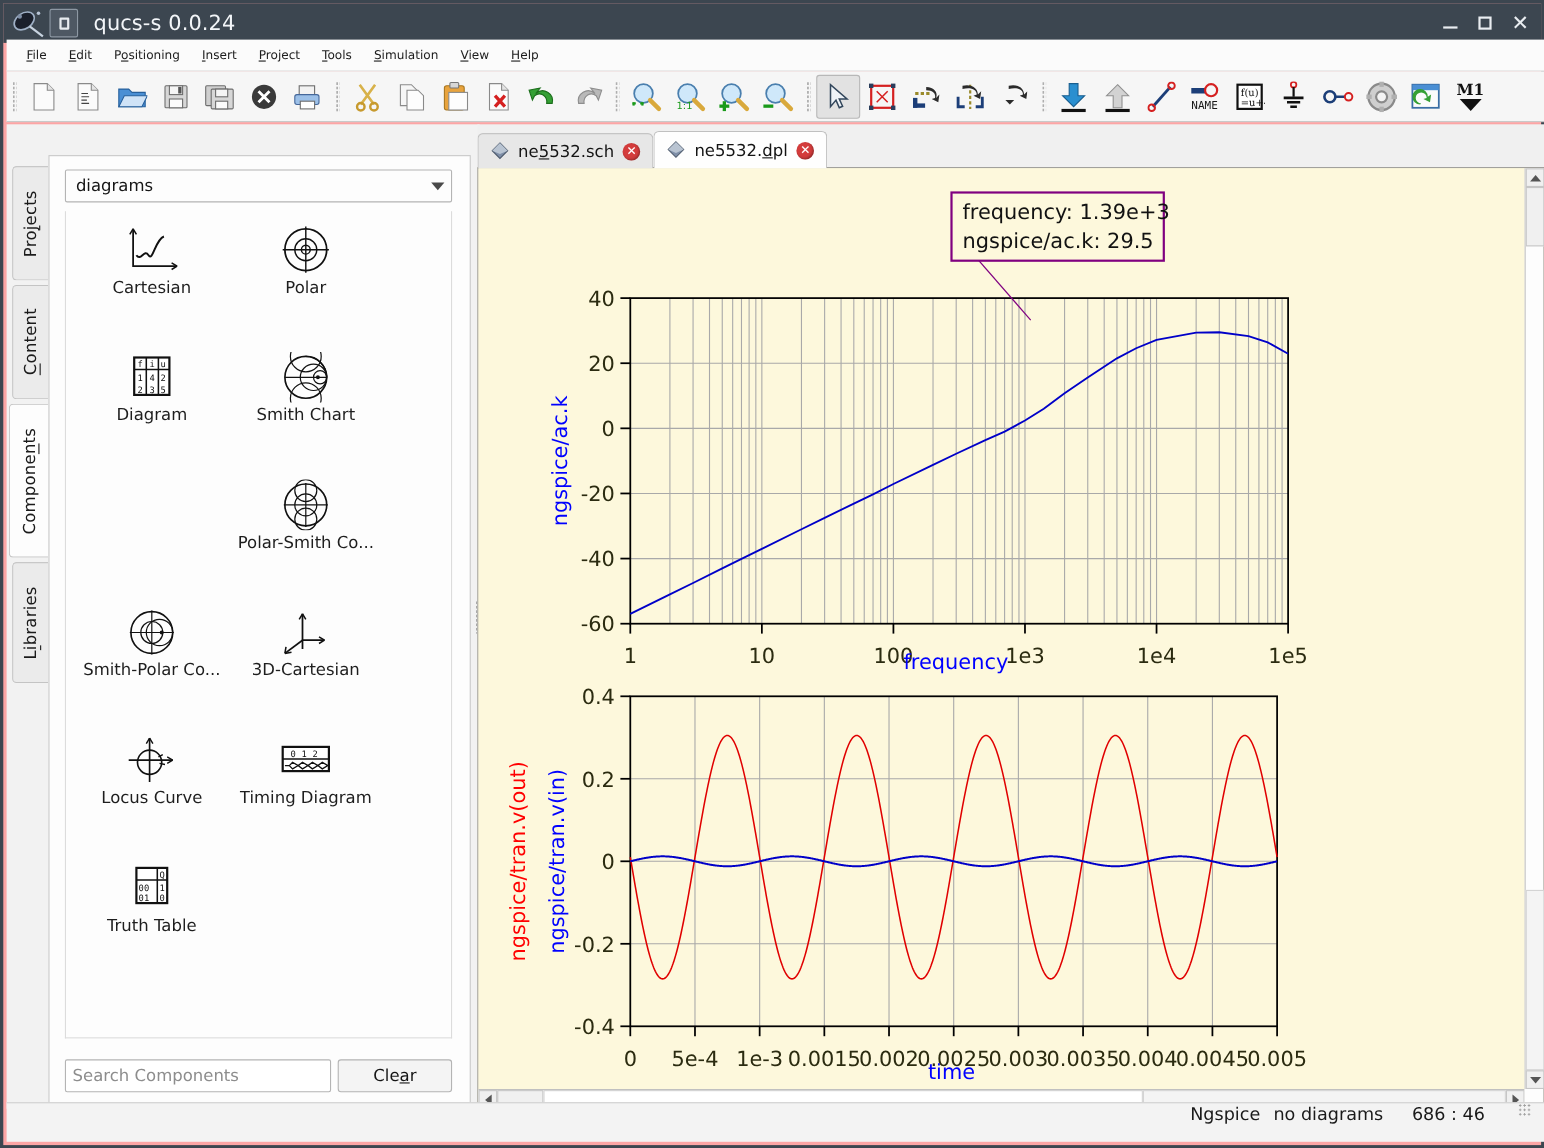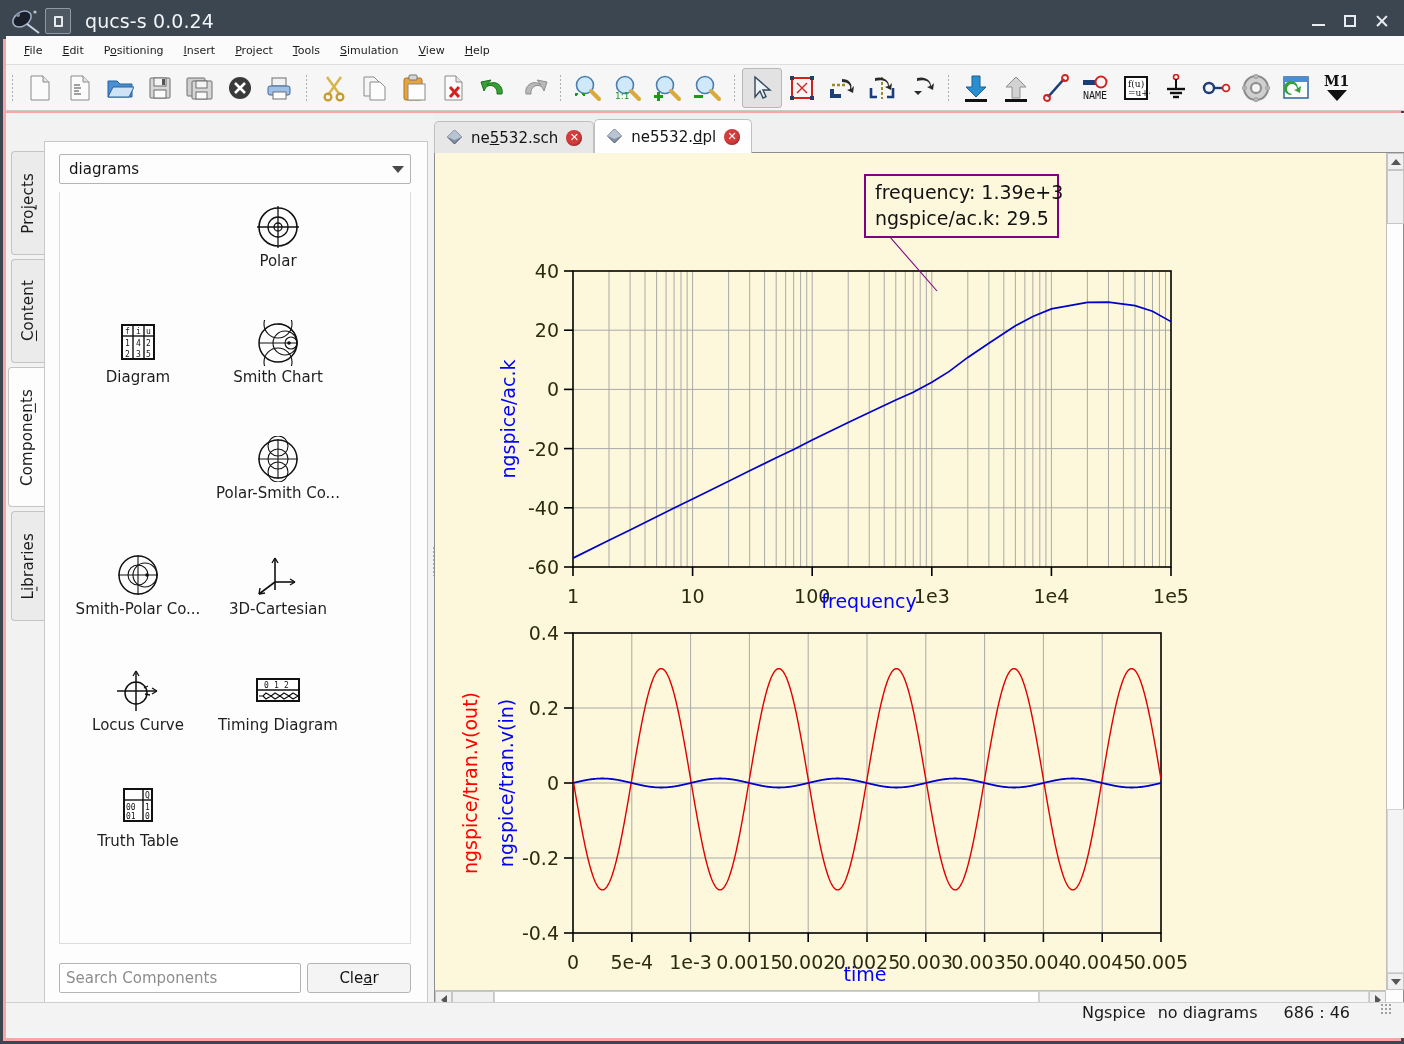--- a/index.html
+++ b/index.html
@@ -565,20 +565,31 @@
       </div>
 
       <div id="dock-panel">
         <div id="combo">
           <span>diagrams</span>
           <span class="arrow"></span>
         </div>
 
         <div id="grid">
 
+          <div class="gcell" style="left:8px; top:12px;">
+            <div class="gico">
+              <svg width="54" height="46" viewBox="0 0 54 46">
+                <path d="M10 4v34h40" fill="none" stroke="#111" stroke-width="1.6"></path>
+                <path d="M10 4l-3 5M10 4l3 5" fill="none" stroke="#111" stroke-width="1.4"></path>
+                <path d="M50 38l-5-3M50 38l-5 3" fill="none" stroke="#111" stroke-width="1.4"></path>
+                <path d="M13 28c4 6 7-6 11 0s6-14 14-17" fill="none" stroke="#111" stroke-width="1.8"></path>
+              </svg>
+            </div>
+            <div class="glabel">Cartesian</div>
+          </div>
           <div class="gcell" style="left:148px; top:12px;">
             <div class="gico">
               <svg width="46" height="46" viewBox="0 0 46 46">
                 <circle cx="23" cy="23" r="19" fill="none" stroke="#111" stroke-width="1.6"></circle>
                 <circle cx="23" cy="23" r="10" fill="none" stroke="#111" stroke-width="1.3"></circle>
                 <circle cx="23" cy="23" r="4" fill="none" stroke="#111" stroke-width="1.3"></circle>
                 <line x1="23" y1="2" x2="23" y2="44" stroke="#111" stroke-width="1.3"></line>
                 <line x1="2" y1="23" x2="44" y2="23" stroke="#111" stroke-width="1.3"></line>
               </svg>
             </div>

